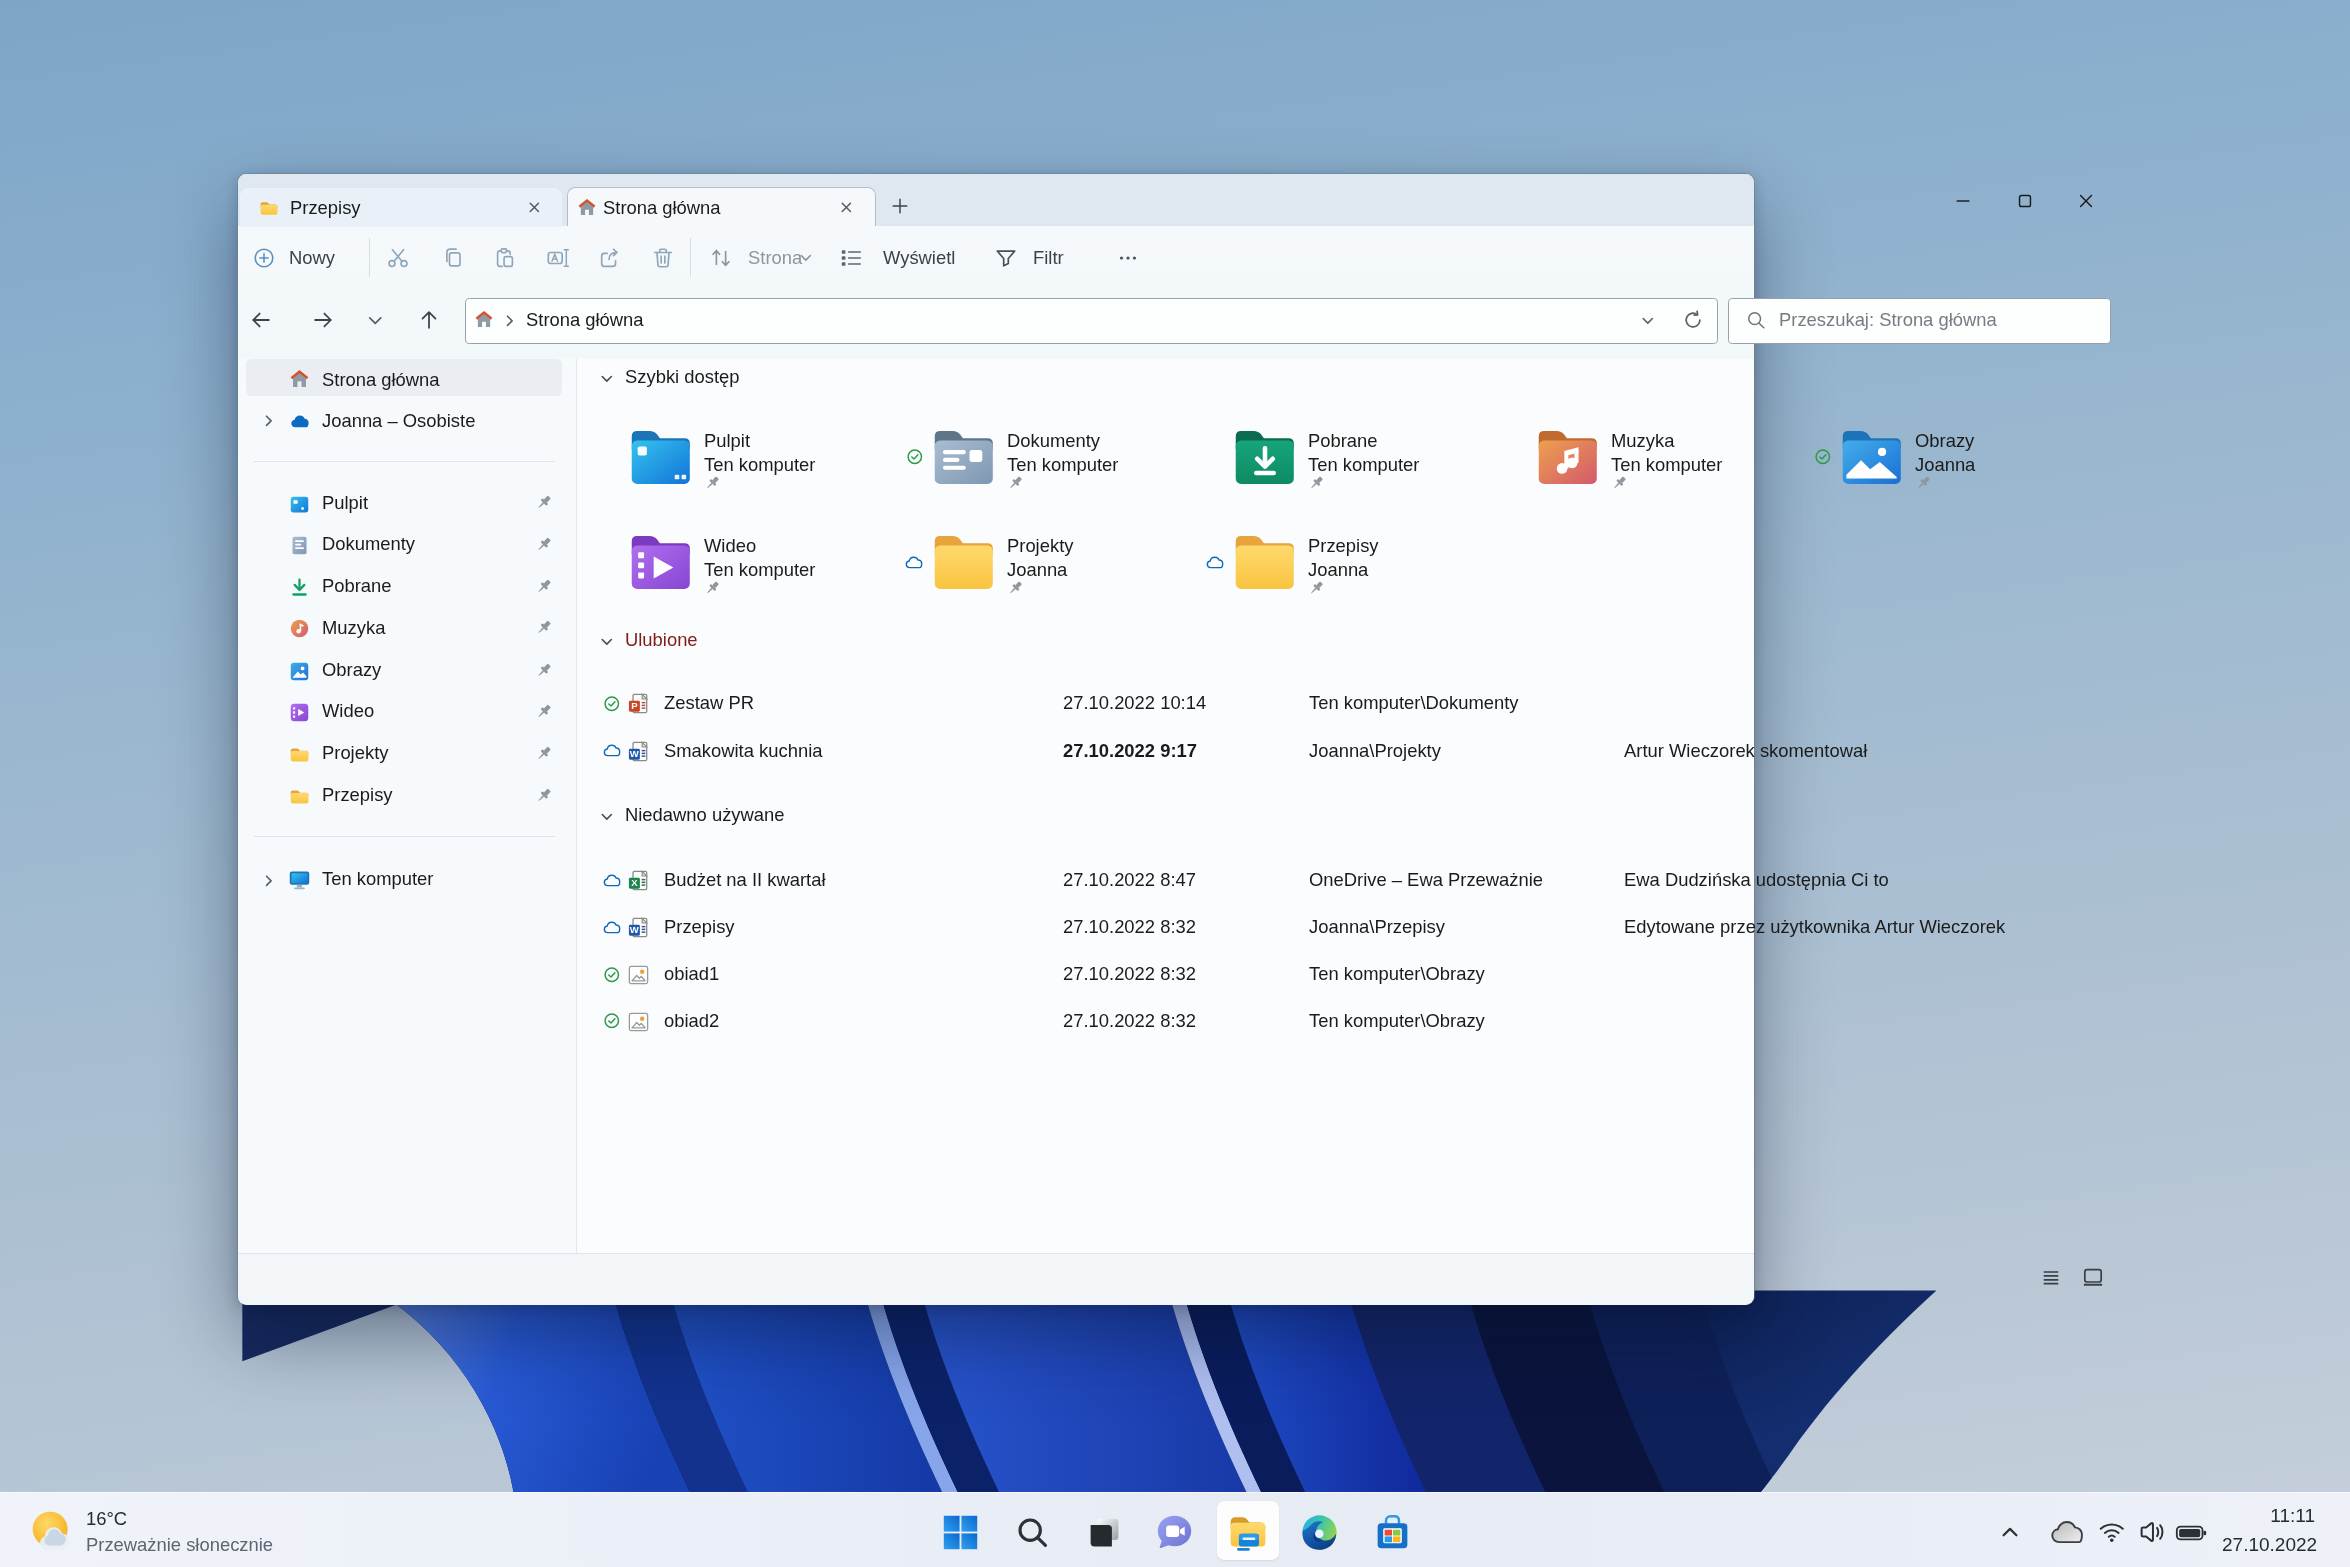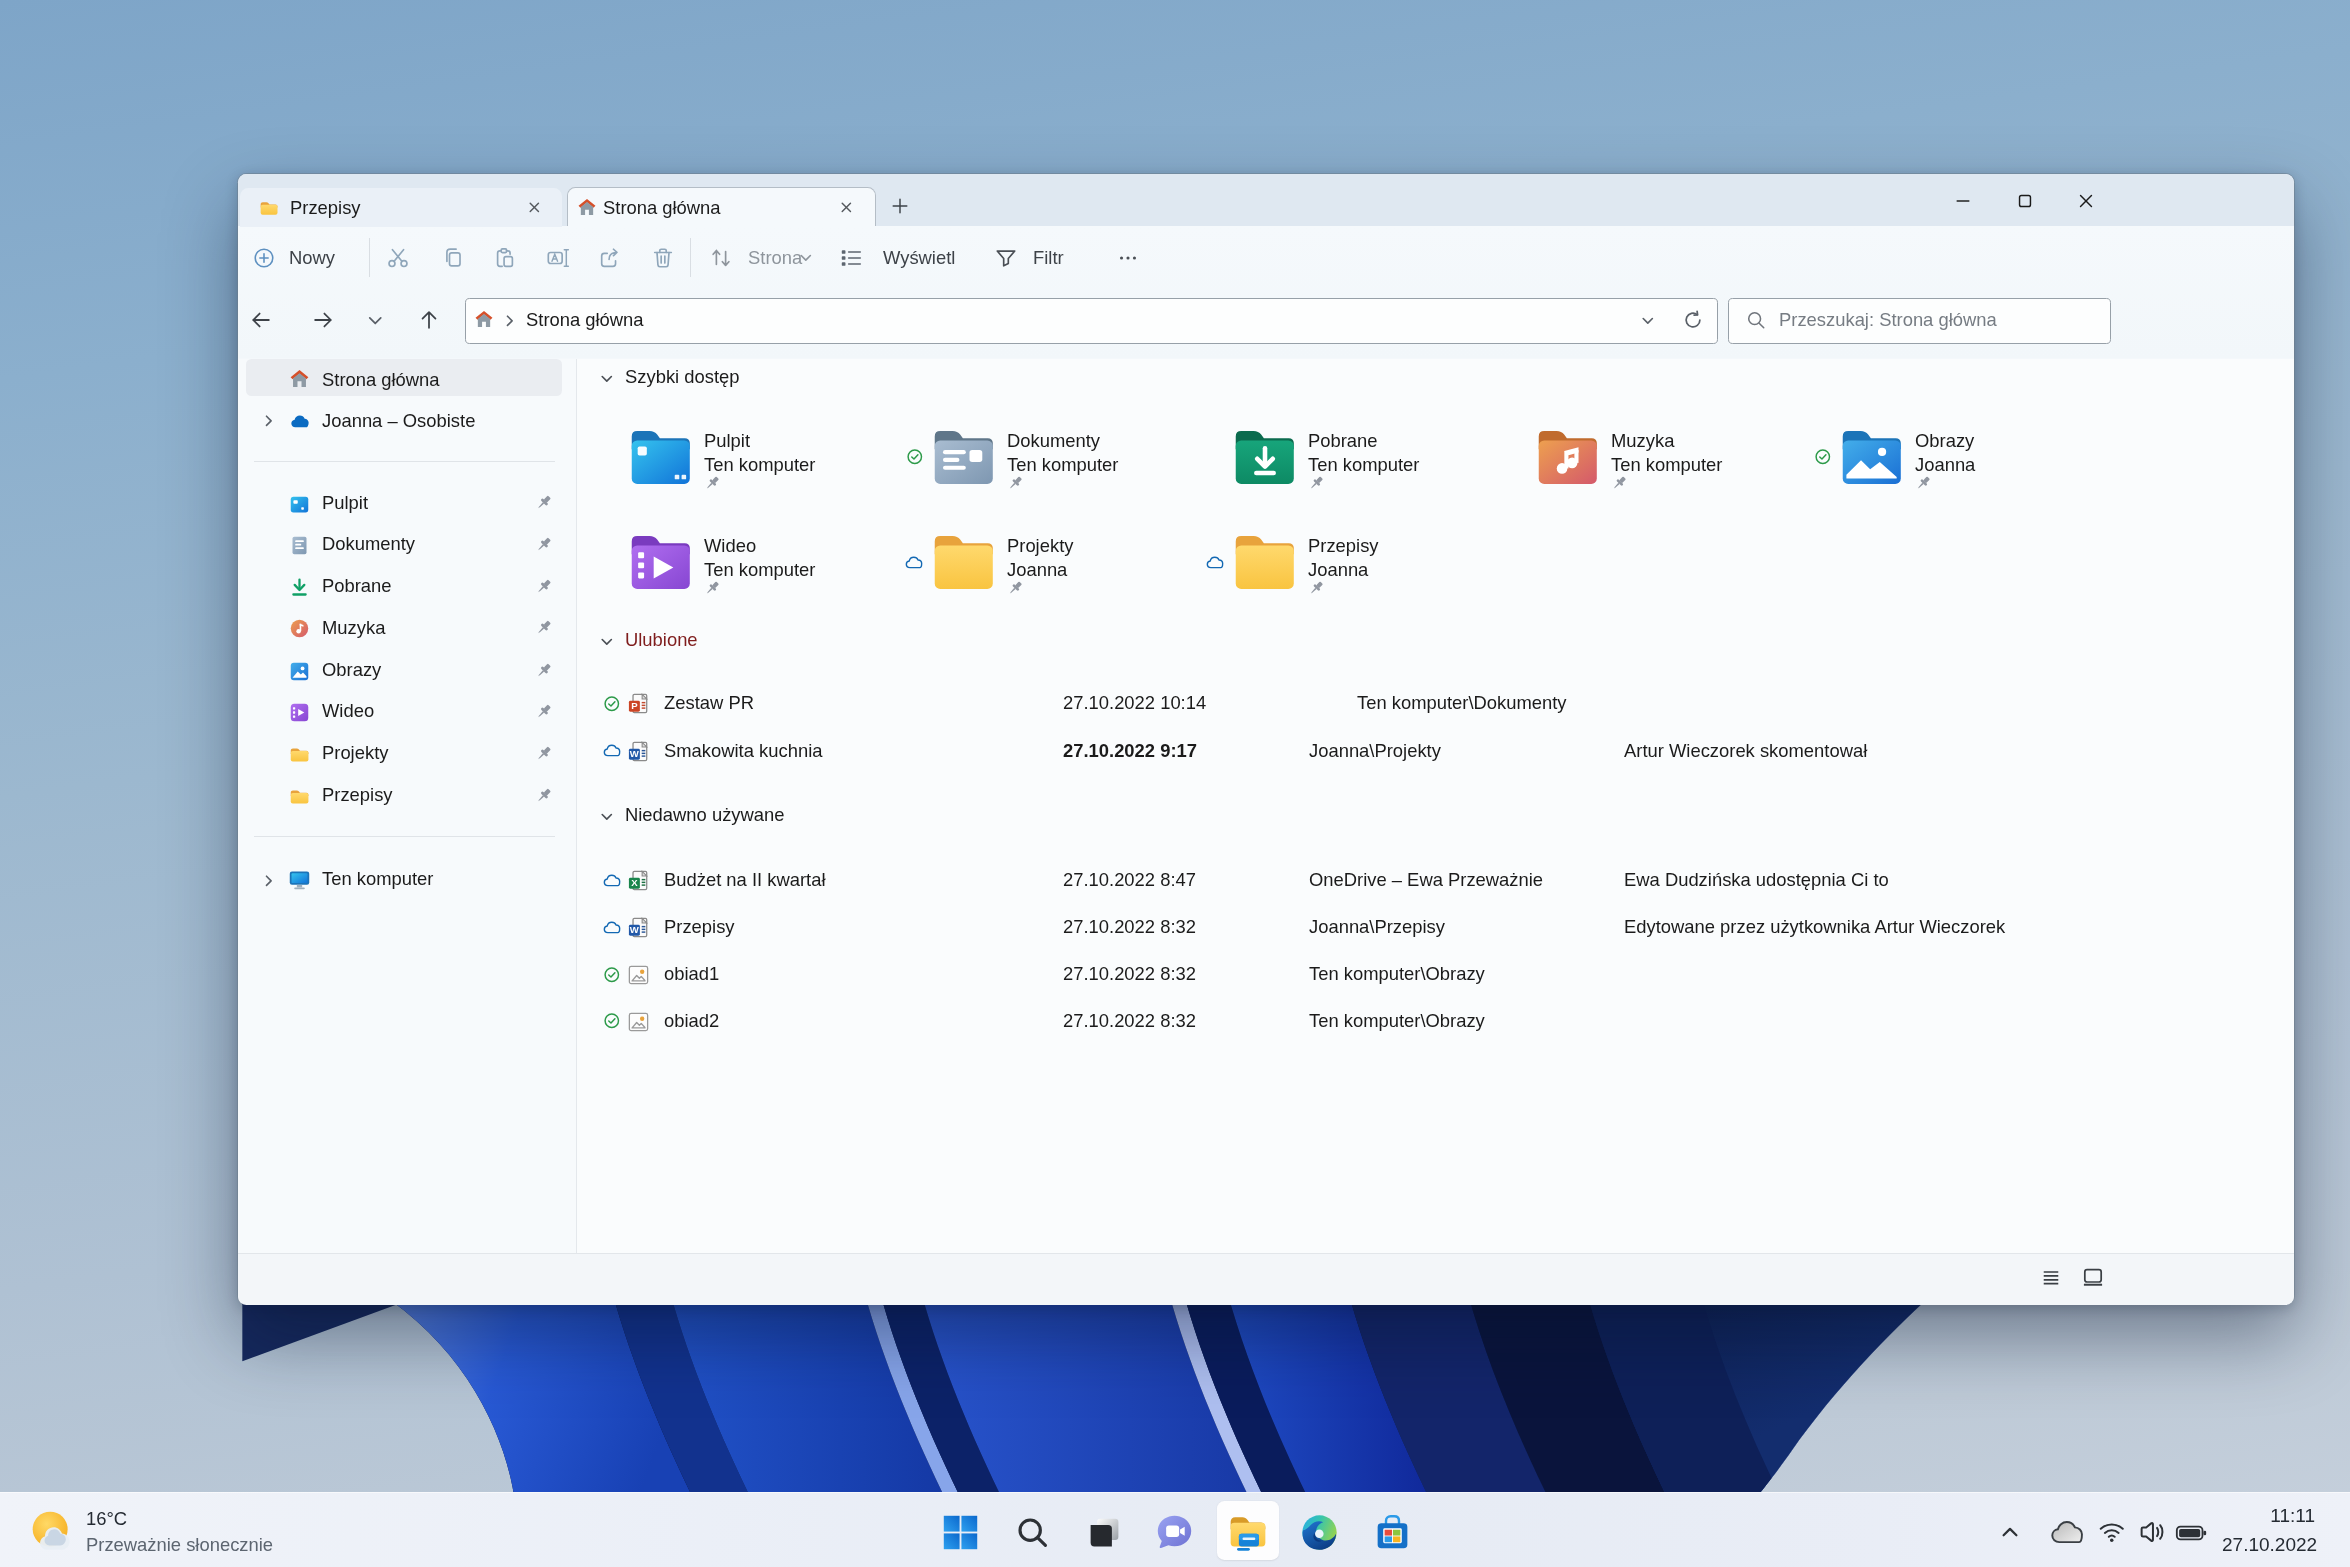--- a/index.html
+++ b/index.html
@@ -1,20 +1,20 @@
 <!DOCTYPE html>
 <html style="font-size:14.7px"><head><meta charset="utf-8"><style>
 
 html,body{margin:0;padding:0}
 body{width:2351px;height:1568px;overflow:hidden;position:relative;font-family:"Liberation Sans",sans-serif;-webkit-font-smoothing:antialiased}
 .abs{position:absolute}
 .txt{position:absolute;white-space:nowrap;color:#1b1b1b}
 .ic{position:absolute;line-height:0}
 #desk{position:absolute;inset:0;background:linear-gradient(172deg,#7ea5c8 0%,#8bafcd 20%,#9cb8cf 42%,#afc1d3 68%,#becad7 88%,#c7d1dd 100%)}
-#win{position:absolute;left:238px;top:174px;width:2056px;height:1130px;border-radius:8.3px;background:#f4f8fb;box-shadow:0 33px 73px rgba(8,18,42,.42),0 3.7px 13px rgba(8,18,42,.22);outline:0.9px solid rgba(110,125,140,.55)}
+#win{position:absolute;left:238px;top:174px;width:1516px;height:1130px;border-radius:8.3px;background:#f4f8fb;box-shadow:0 33px 73px rgba(8,18,42,.42),0 3.7px 13px rgba(8,18,42,.22);outline:0.9px solid rgba(110,125,140,.55)}
 #tabstrip{position:absolute;left:0;top:0;width:100%;height:52px;background:#dfe8f1;border-radius:8.3px 8.3px 0 0}
 .tab{position:absolute;top:13.8px;height:39px;border-radius:8.3px 8.3px 0 0}
 #toolbar{position:absolute;left:0;top:52px;width:100%;height:132px;background:linear-gradient(180deg,#f5f9fc 0%,#f2f7fa 100%)}
 #contentbg{position:absolute;left:0;top:185px;width:100%;height:894px;background:#fafcfd}
 #statusbar{position:absolute;left:0;top:1079px;width:100%;height:51px;background:#f3f6f9;border-top:0.9px solid #e2e6ea;border-radius:0 0 8.3px 8.3px}
 #sidebar{position:absolute;left:0;top:185px;width:338px;height:894px;background:#f7fafc;border-right:0.9px solid #e4e8ec}
 #taskbar{position:absolute;left:0;top:1492px;width:2351px;height:75px;background:linear-gradient(90deg,#f0f3f9 0%,#ebeff7 30%,#e6ebf4 55%,#e9edf6 80%,#eef1f8 100%);border-top:0.9px solid rgba(255,255,255,.6)}
 .vline{position:absolute;width:0.9px;background:#d9dee3}
 .inbox{position:absolute;background:#fdfefe;border:0.9px solid #97a0a8;border-radius:4.6px}
 
@@ -624,21 +624,21 @@
 <g stroke="#c24a2e" stroke-width="1.6">
           <path d="M15 10.5 h4"></path>
           <path d="M15 13.5 h4"></path>
           <path d="M15 16.5 h4"></path>
         </g>
 <rect x="1" y="8.5" width="12" height="12" rx="1.6" fill="#cc4525"></rect>
 <text x="7" y="18" font-size="10.5" font-weight="bold" fill="#fff" text-anchor="middle" font-family="Liberation Sans">P</text>
       </svg></div>
 <div class="txt" style="left:426px;top:518px;font-size:18.4px;color:#1b1b1b;font-weight:400;">Zestaw PR</div>
 <div class="txt" style="left:825px;top:518px;font-size:18.4px;color:#1b1b1b;font-weight:400;text-align:center;">27.10.2022 10:14</div>
-<div class="txt" style="left:1071px;top:518px;font-size:18.4px;color:#1b1b1b;font-weight:400;margin-left:48px;">Ten komputer\Dokumenty</div>
+<div class="txt" style="left:1071px;top:518px;font-size:18.4px;color:#1b1b1b;font-weight:400;">Ten komputer\Dokumenty</div>
 <div class="ic" style="left:364px;top:569px"><svg width="20" height="14.7" viewBox="0 0 23 18">
         <path d="M18.6 15.5 L6.4 15.5 C4 15.5 2.1 13.7 2.1 11.4 C2.1 9.3 3.6 7.6 5.7 7.3 C6.2 4.7 8.5 2.8 11.3 2.8 C13.6 2.8 15.6 4.1 16.5 6.1 C18.9 6.2 20.9 8.1 20.9 10.5 C20.9 13.3 19.9 15.5 18.6 15.5 Z" fill="none" stroke="#1268b3" stroke-width="1.7"></path>
       </svg></div>
 <div class="ic" style="left:390px;top:567px"><svg width="21" height="22" viewBox="0 0 23 24">
         <rect x="5.5" y="1.5" width="15" height="20" rx="1.5" fill="#fbfbfb" stroke="#8a8a8a" stroke-width="1.4"></rect>
 <path d="M15.5 1.5 L20.5 6.5 L15.5 6.5 Z" fill="#dcdcdc" stroke="#8a8a8a" stroke-width="1.2"></path>
 <g stroke="#2b5797" stroke-width="1.6">
           <path d="M15 10.5 h4"></path>
           <path d="M15 13.5 h4"></path>
           <path d="M15 16.5 h4"></path>

